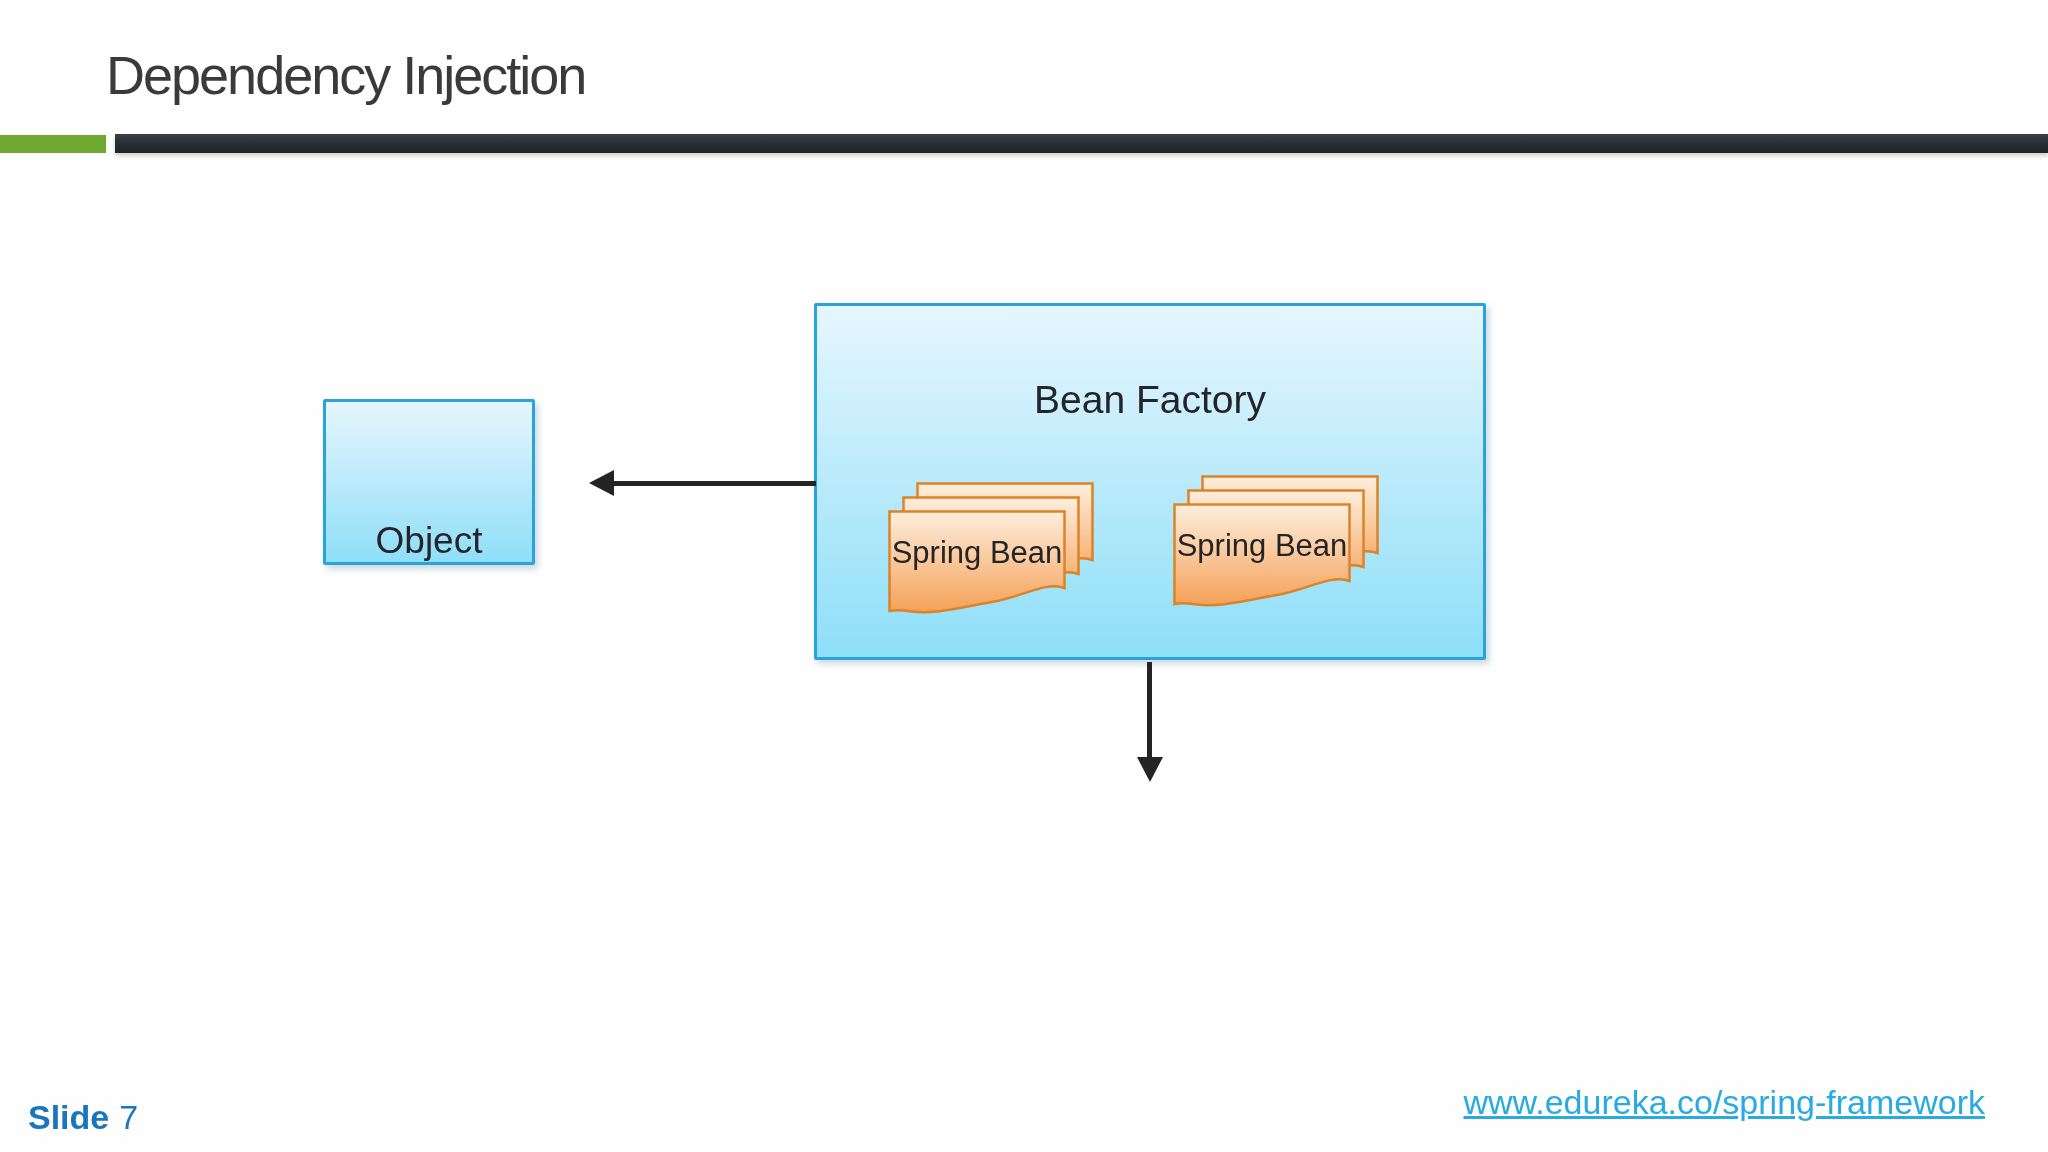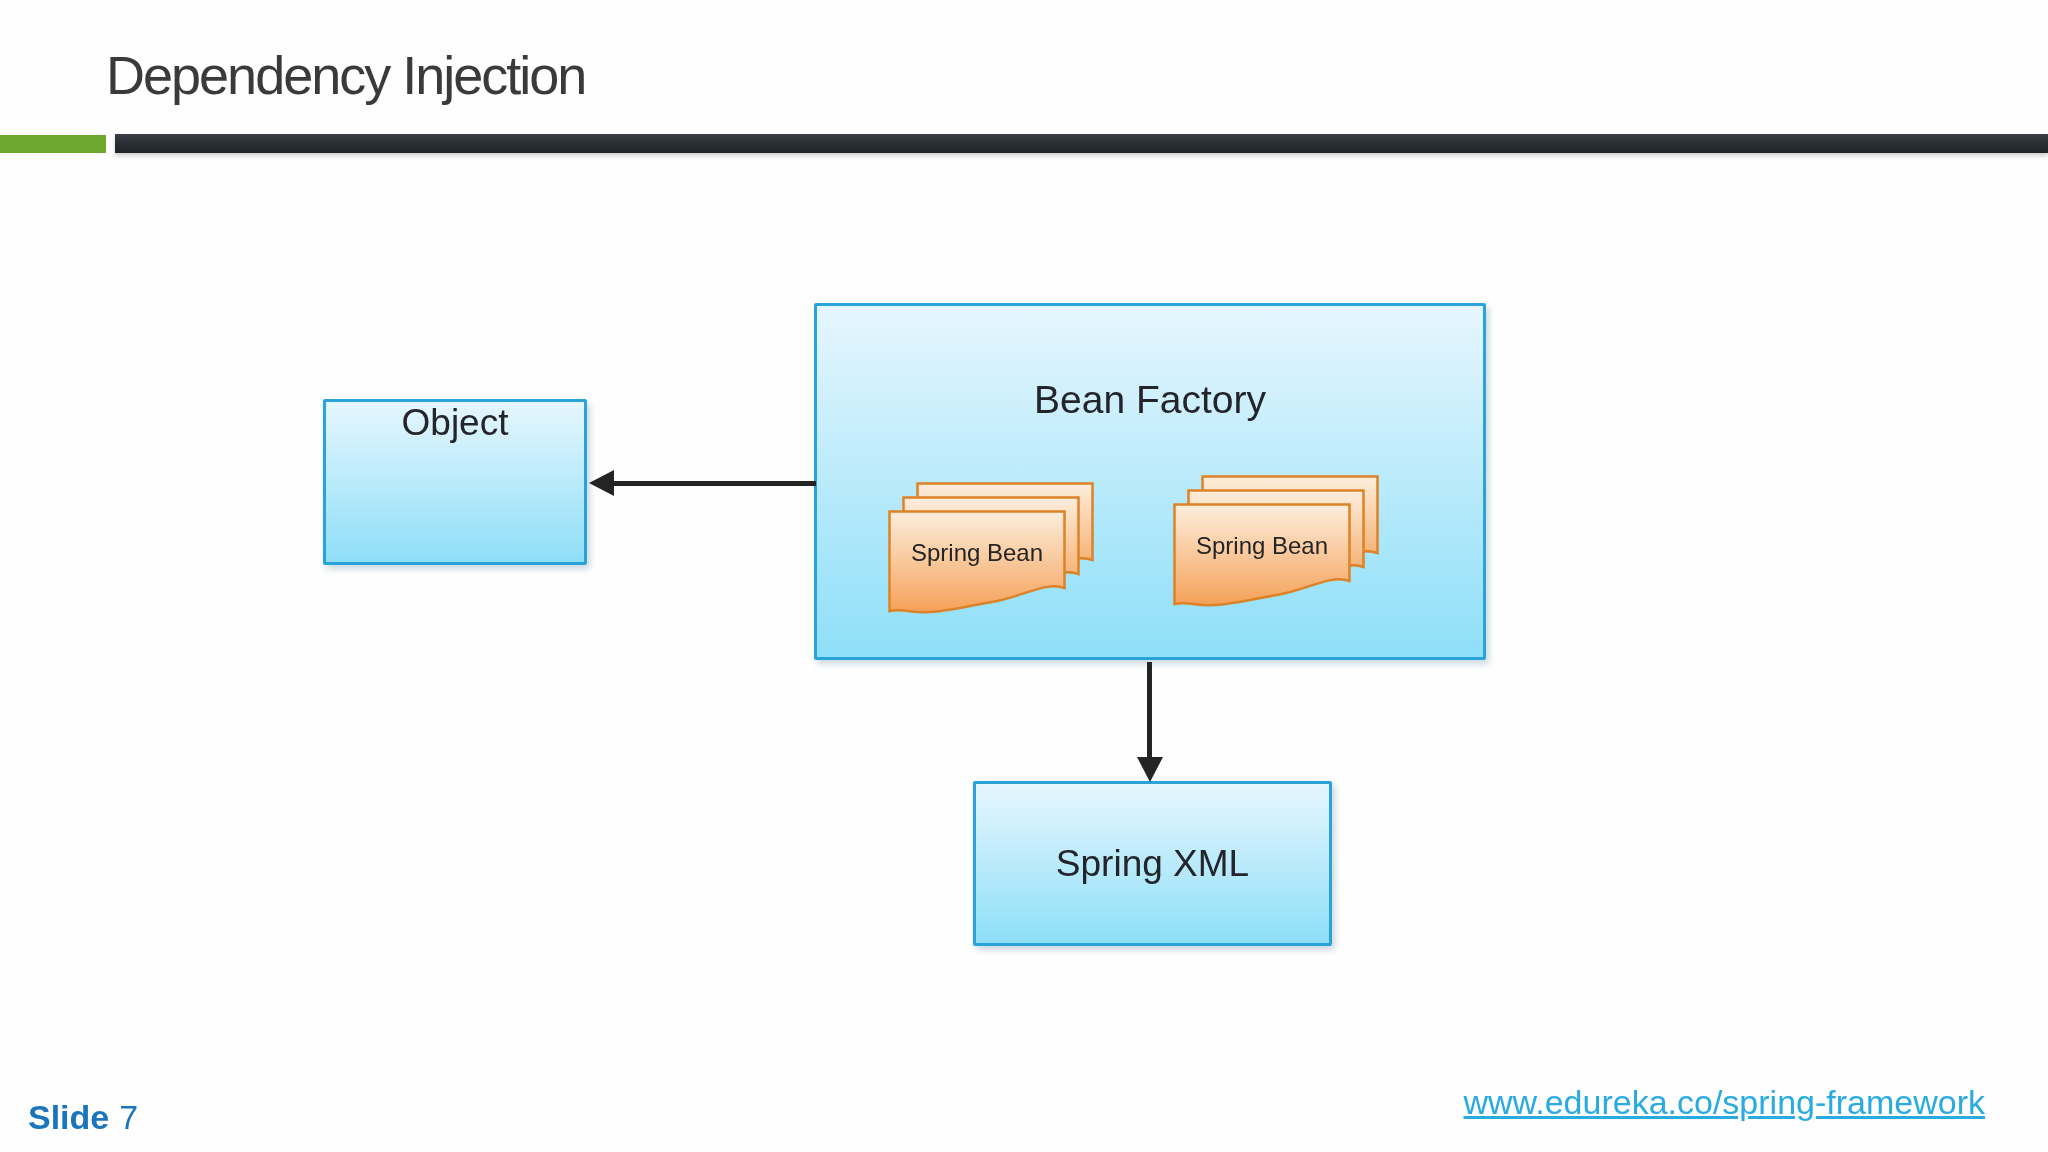--- a/index.html
+++ b/index.html
@@ -34,43 +34,43 @@
   }
 
   
   .blue-box {
     position:absolute; box-sizing:border-box;
     border:3px solid var(--box-border); border-radius:2px;
     background:linear-gradient(180deg,var(--box-fill-top) 0%,var(--box-fill-bottom) 100%);
     box-shadow:3px 4px 6px rgba(110,150,170,0.35);
     color:var(--box-text);
   }
-  .object-box { left:323px; top:399px; width:264px; height:166px;
-    display:flex; align-items:flex-start; justify-content:center; font-size:37px; }
+  .object-box { left:323px; top:399px; width:212px; height:166px;
+    display:flex; align-items:flex-end; justify-content:center; font-size:37px; }
   .bean-factory-box { left:814px; top:303px; width:672px; height:357px; }
   .bean-factory-title { text-align:center; margin-top:72px; font-size:39px; }
   .spring-xml-box { left:973px; top:781px; width:359px; height:165px;
     display:flex; align-items:center; justify-content:center; font-size:37px; }
 
   
   .stack { position:absolute; width:206px; height:134px; }
   .stack-left  { left:71px;  top:176px; }
   .stack-right { left:356px; top:169px; }
   svg.doc { position:absolute; width:178px; height:106px; overflow:visible; }
   .layer-back  { left:28px; top:0; }
   .layer-mid   { left:14px; top:14px; }
   .layer-front { left:0;    top:28px; }
   .doc use { fill:url(#docGrad); stroke:var(--doc-border); stroke-width:2.5; }
   .stop-top    { stop-color:var(--doc-fill-top); }
   .stop-bottom { stop-color:var(--doc-fill-bottom); }
   .stack-label {
     position:absolute; left:0; top:28px; width:178px; height:96px;
     display:flex; align-items:center; justify-content:center;
     text-align:right; padding-bottom:10px; box-sizing:border-box;
-    font-size:24px; line-height:1.08; color:var(--doc-text);
+    font-size:31px; line-height:1.08; color:var(--doc-text);
   }
 
   
   .arrow-line { position:absolute; background:var(--arrow); }
   .h-line { left:612px; top:481px; width:204px; height:5px; }
   .v-line { left:1147px; top:662px; width:5px; height:97px; }
   .arrow-head { position:absolute; width:0; height:0; }
   .head-left {
     left:589px; top:470px;
     border-top:13px solid transparent; border-bottom:13px solid transparent;
@@ -141,23 +141,20 @@
       <svg class="doc layer-mid" viewBox="0 0 178 106">
           <use href="#docPath"></use>
         </svg>
       <svg class="doc layer-front" viewBox="0 0 178 106">
           <use href="#docPath"></use>
         </svg>
       <div class="stack-label">Spring Bean</div>
     </div>
   </div>
 
-  <div class="blue-box spring-xml-box">
-    <span>Spring XML</span>
-  </div>
 
   <div class="arrow-line h-line"></div>
   <div class="arrow-head head-left"></div>
 
   <div class="arrow-line v-line"></div>
   <div class="arrow-head head-down"></div>
 
   <div class="slide-number">
     <span class="lbl">Slide</span><span class="num">7</span>
   </div>

